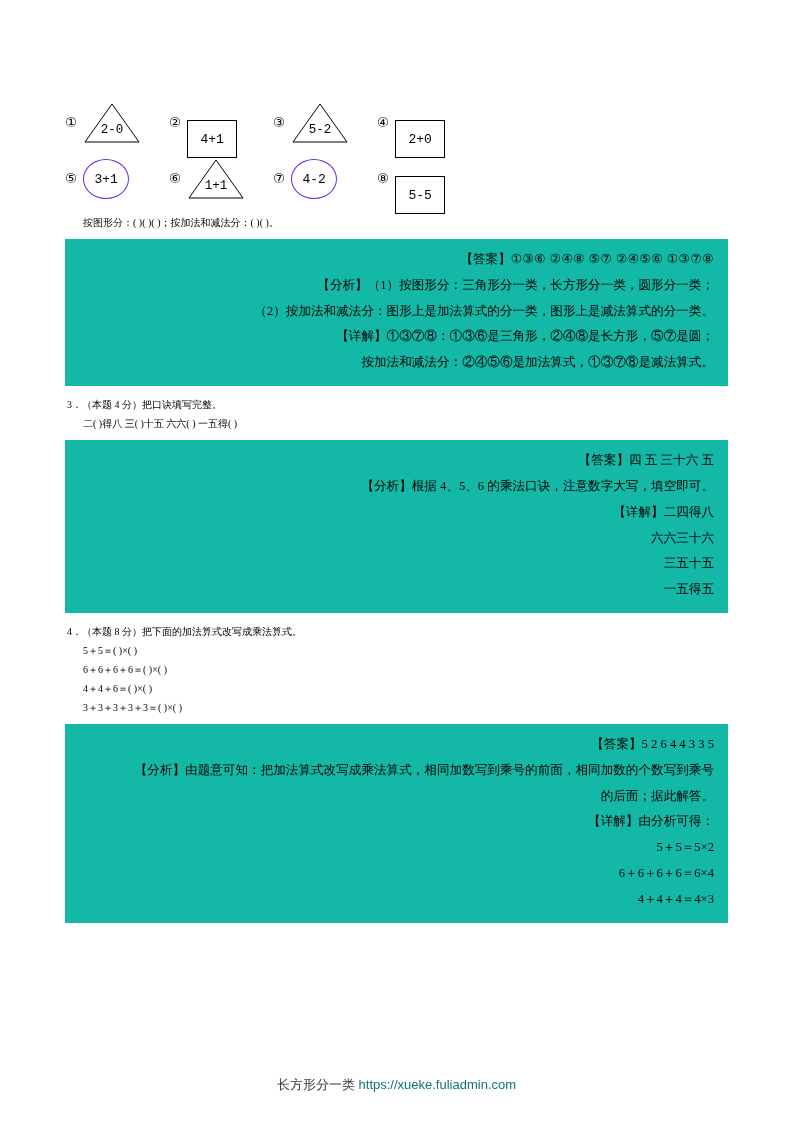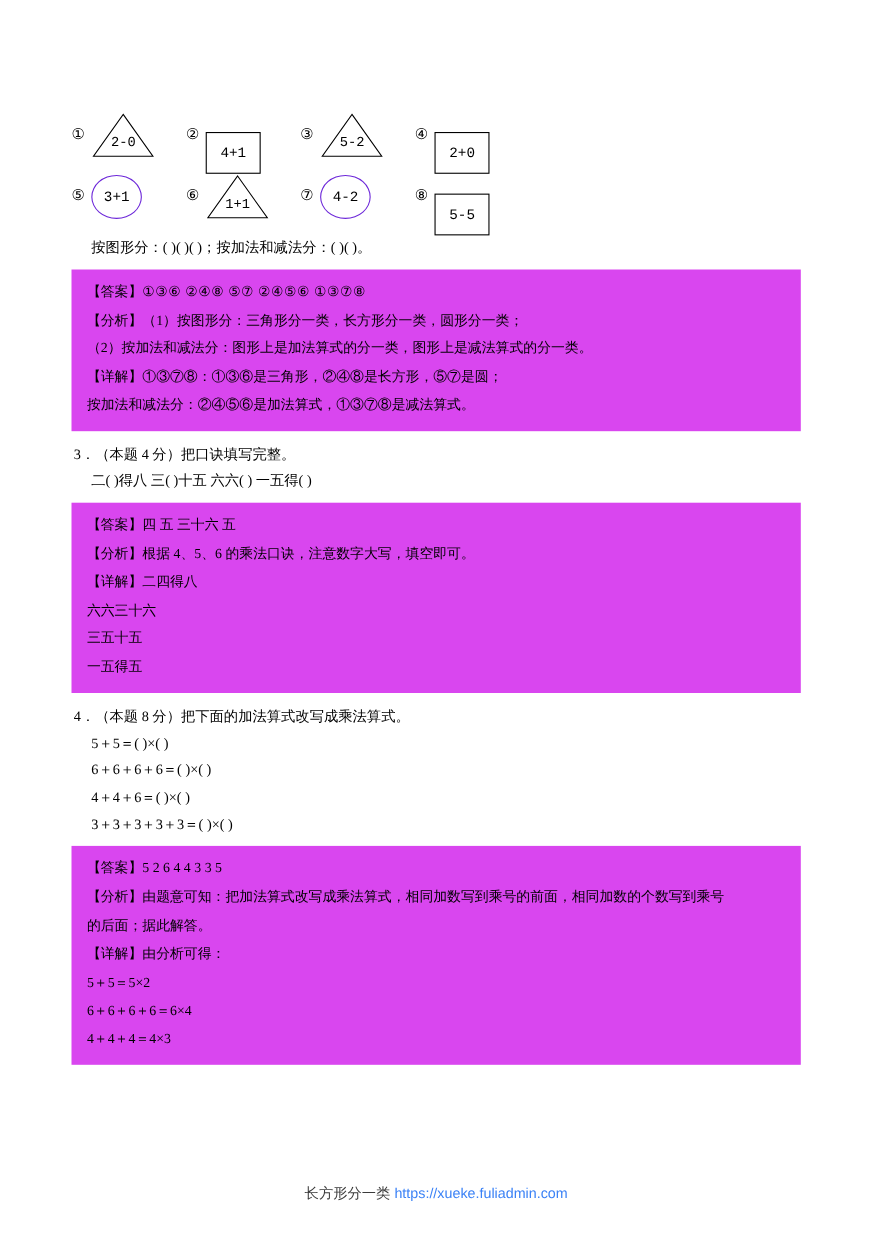--- a/index.html
+++ b/index.html
@@ -73,34 +73,35 @@
   }
   .shape.circ {
     width: 44px;
     height: 38px;
     border: 1px solid #6d28d9;
     border-radius: 50%;
   }
 
   
   .qline {
-    font-size: 13px;
+    font-size: 10px;
     line-height: 1.9;
     margin: 0;
     padding: 0 0 0 2px;
   }
   .indent {
     padding-left: 18px;
   }
 
   
   .ansblock {
-    background: #d946ef;
+    background: #14b8a6;
     padding: 8px 14px 10px 14px;
     margin: 7px 0 0 0;
+    text-align: right;
   }
   .ansblock p {
     margin: 0;
     font-size: 12.6px;
     line-height: 2.05;
     font-family: "Liberation Serif", serif;
   }
   .lbl {
     font-family: "Liberation Serif", serif;
   }
@@ -113,21 +114,21 @@
     position: absolute;
     left: 0;
     right: 0;
     bottom: 28px;
     text-align: center;
     font-size: 13px;
     color: #3a3a3a;
     font-family: "Liberation Sans", sans-serif;
   }
   .footer .site {
-    color: #3b82f6;
+    color: #0f766e;
   }
 </style>
 </head>
 <body>
 
 <div class="page">
 
   <div class="shape-rows">
 
     <div class="shape-row">

